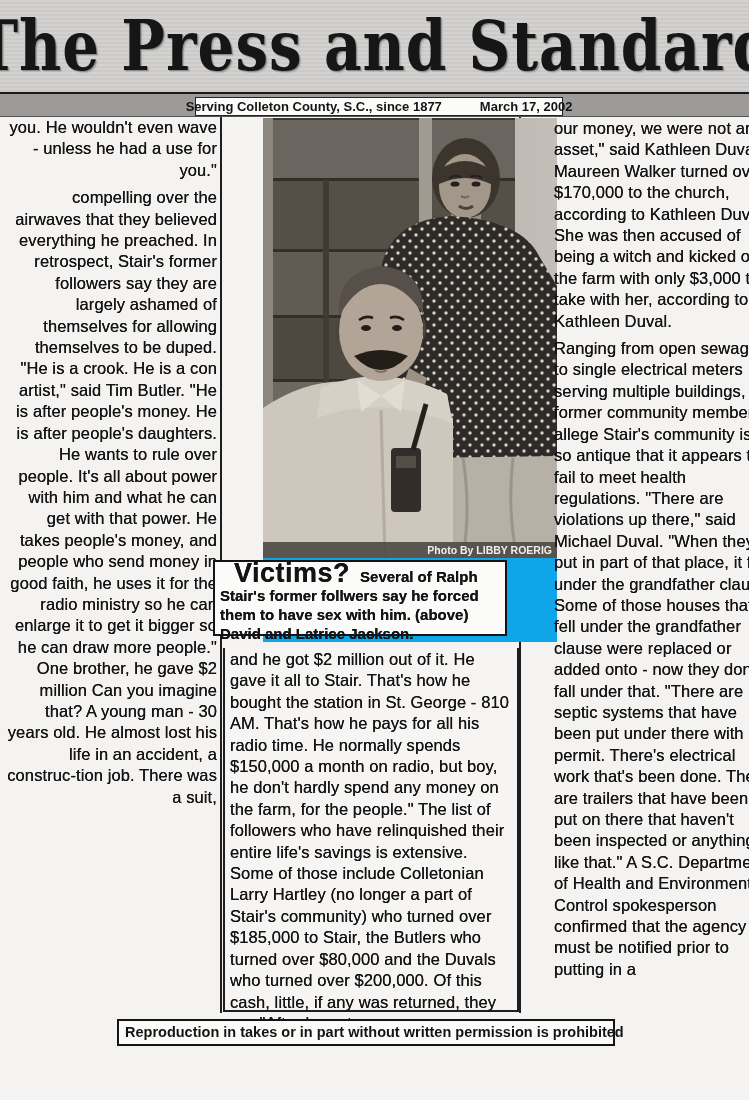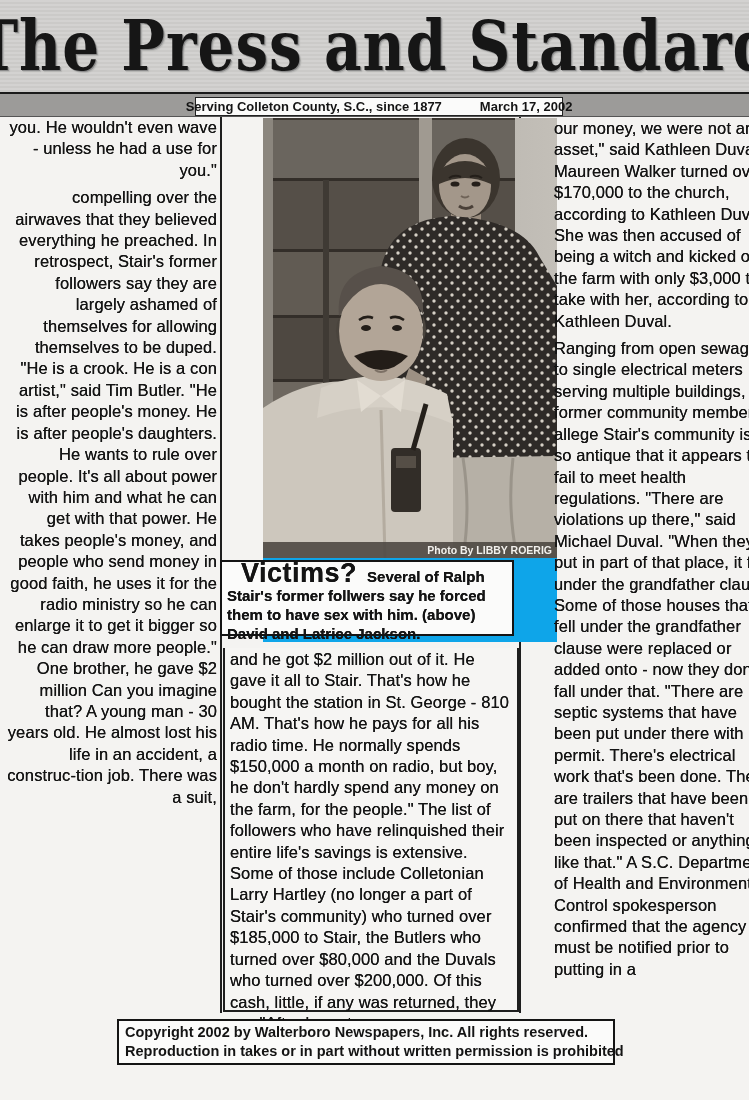--- a/index.html
+++ b/index.html
@@ -51,21 +51,21 @@
   #rightcol{position:absolute;left:554px;top:118px;width:219px;}
   #rightcol h2{font-size:21px;line-height:26px;margin:6px 0 4px 6px;letter-spacing:0.3px;}
 
   
   #photo{
     position:absolute;left:224px;top:118px;width:294px;height:524px;
     background:#0ea5e9;overflow:hidden;margin-left:39px;
   }
   
   #captionbox{
-    position:absolute;left:220px;top:560px;width:294px;height:76px;
+    position:absolute;left:213px;top:560px;width:294px;height:76px;
     background:#fbfbfa;border:2px solid #141414;box-sizing:border-box;
     padding:2px 5px 8px 5px;
   }
   #captionbox .lead{
     font-size:27px;font-weight:bold;letter-spacing:0.5px;
     margin-left:14px;margin-right:10px;
   }
   #captionbox .cap{
     font-size:15px;font-weight:bold;line-height:19px;
     text-shadow:0 0 0.4px currentColor;
@@ -199,17 +199,16 @@
   <div id="midcol" class="bodytext">
     <p>and he got $2 million out of it. He gave it all to Stair. That's how he bought the station in St. George - 810 AM. That's how he pays for all his radio time. He normally spends $150,000 a month on radio, but boy, he don't hardly spend any money on the farm, for the people." The list of followers who have relinquished their entire life's savings is extensive. Some of those include Colletonian Larry Hartley (no longer a part of Stair's community) who turned over $185,000 to Stair, the Butlers who turned over $80,000 and the Duvals who turned over $200,000. Of this cash, little, if any was returned, they say."After he got</p>
   </div>
 
   <div id="rightcol" class="bodytext">
     <p>our money, we were not an asset," said Kathleen Duval. Maureen Walker turned over $170,000 to the church, according to Kathleen Duval. She was then accused of being a witch and kicked off the farm with only $3,000 to take with her, according to Kathleen Duval.</p>
     <p>Ranging from open sewage to single electrical meters serving multiple buildings, former community members allege Stair's community is so antique that it appears to fail to meet health regulations. "There are violations up there," said Michael Duval. "When they put in part of that place, it fell under the grandfather clause. Some of those houses that fell under the grandfather clause were replaced or added onto - now they don't fall under that. "There are septic systems that have been put under there with no permit. There's electrical work that's been done. There are trailers that have been put on there that haven't been inspected or anything like that." A S.C. Department of Health and Environmental Control spokesperson confirmed that the agency must be notified prior to putting in a</p>
   </div>
 
   <div id="copyright">
-    <div>Copyright 2002 by Walterboro Newspapers, Inc. All rights reserved.</div>
     <div>Reproduction in takes or in part without written permission is prohibited</div>
   </div>
 
 </div>
 
 </body></html>

